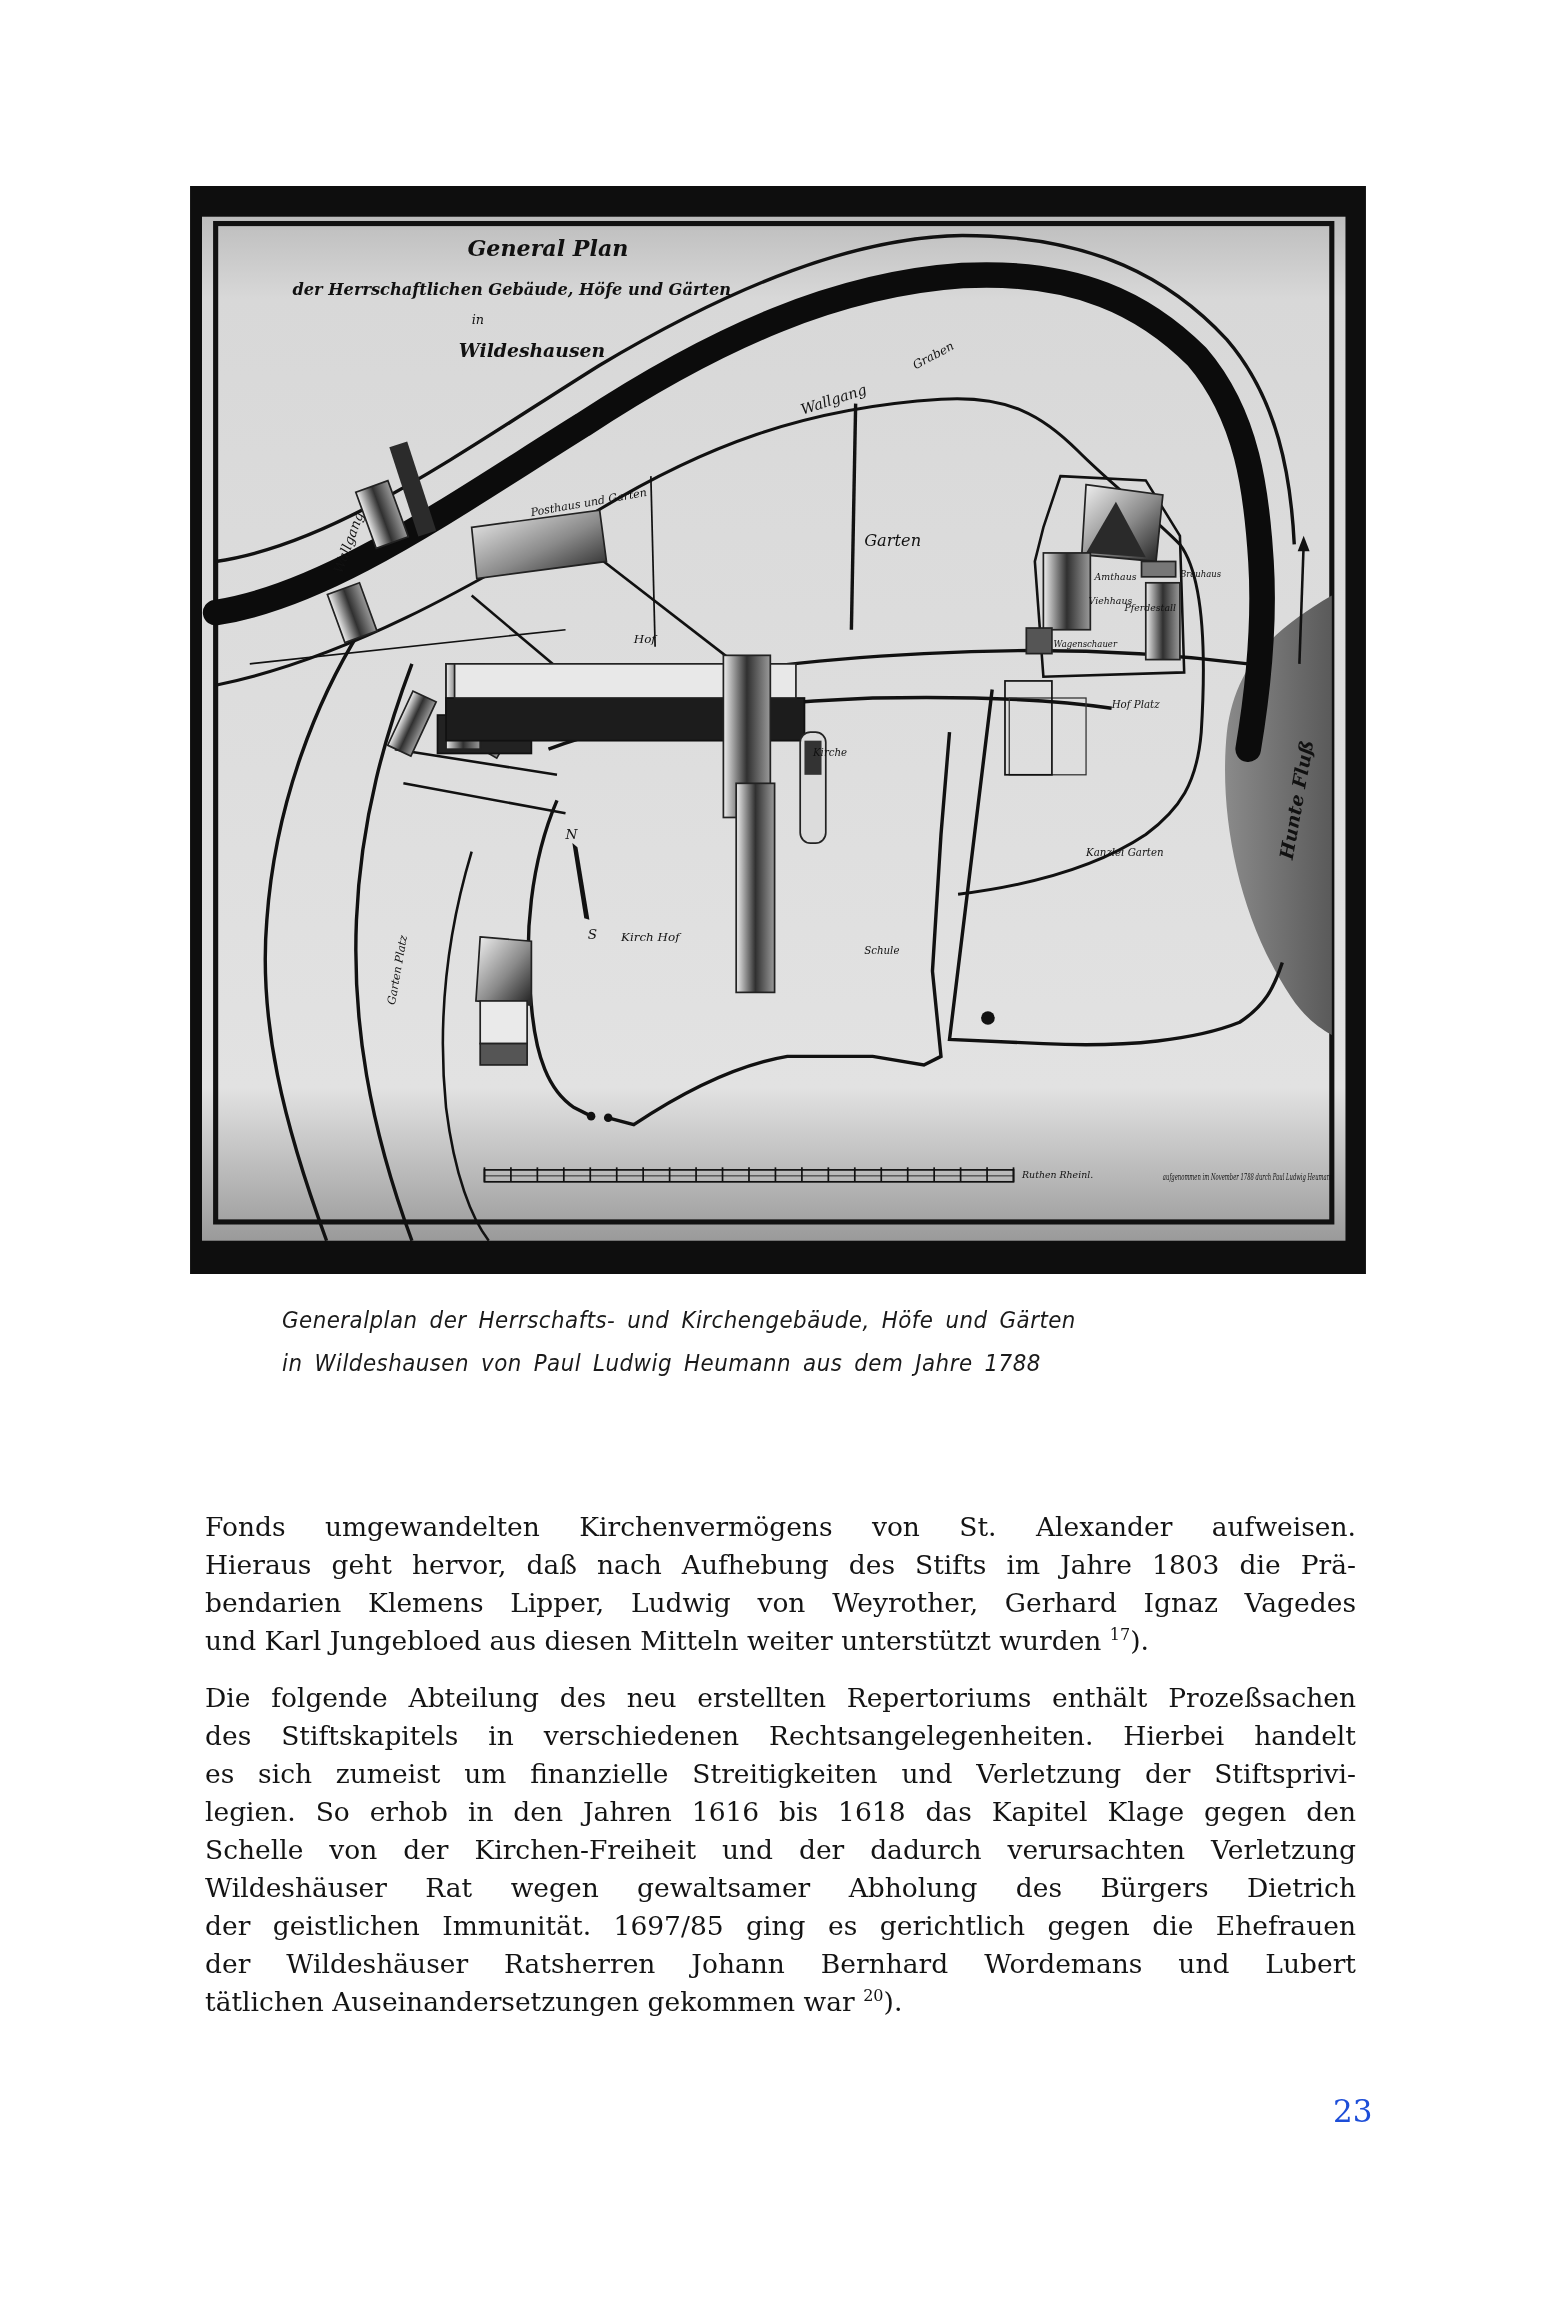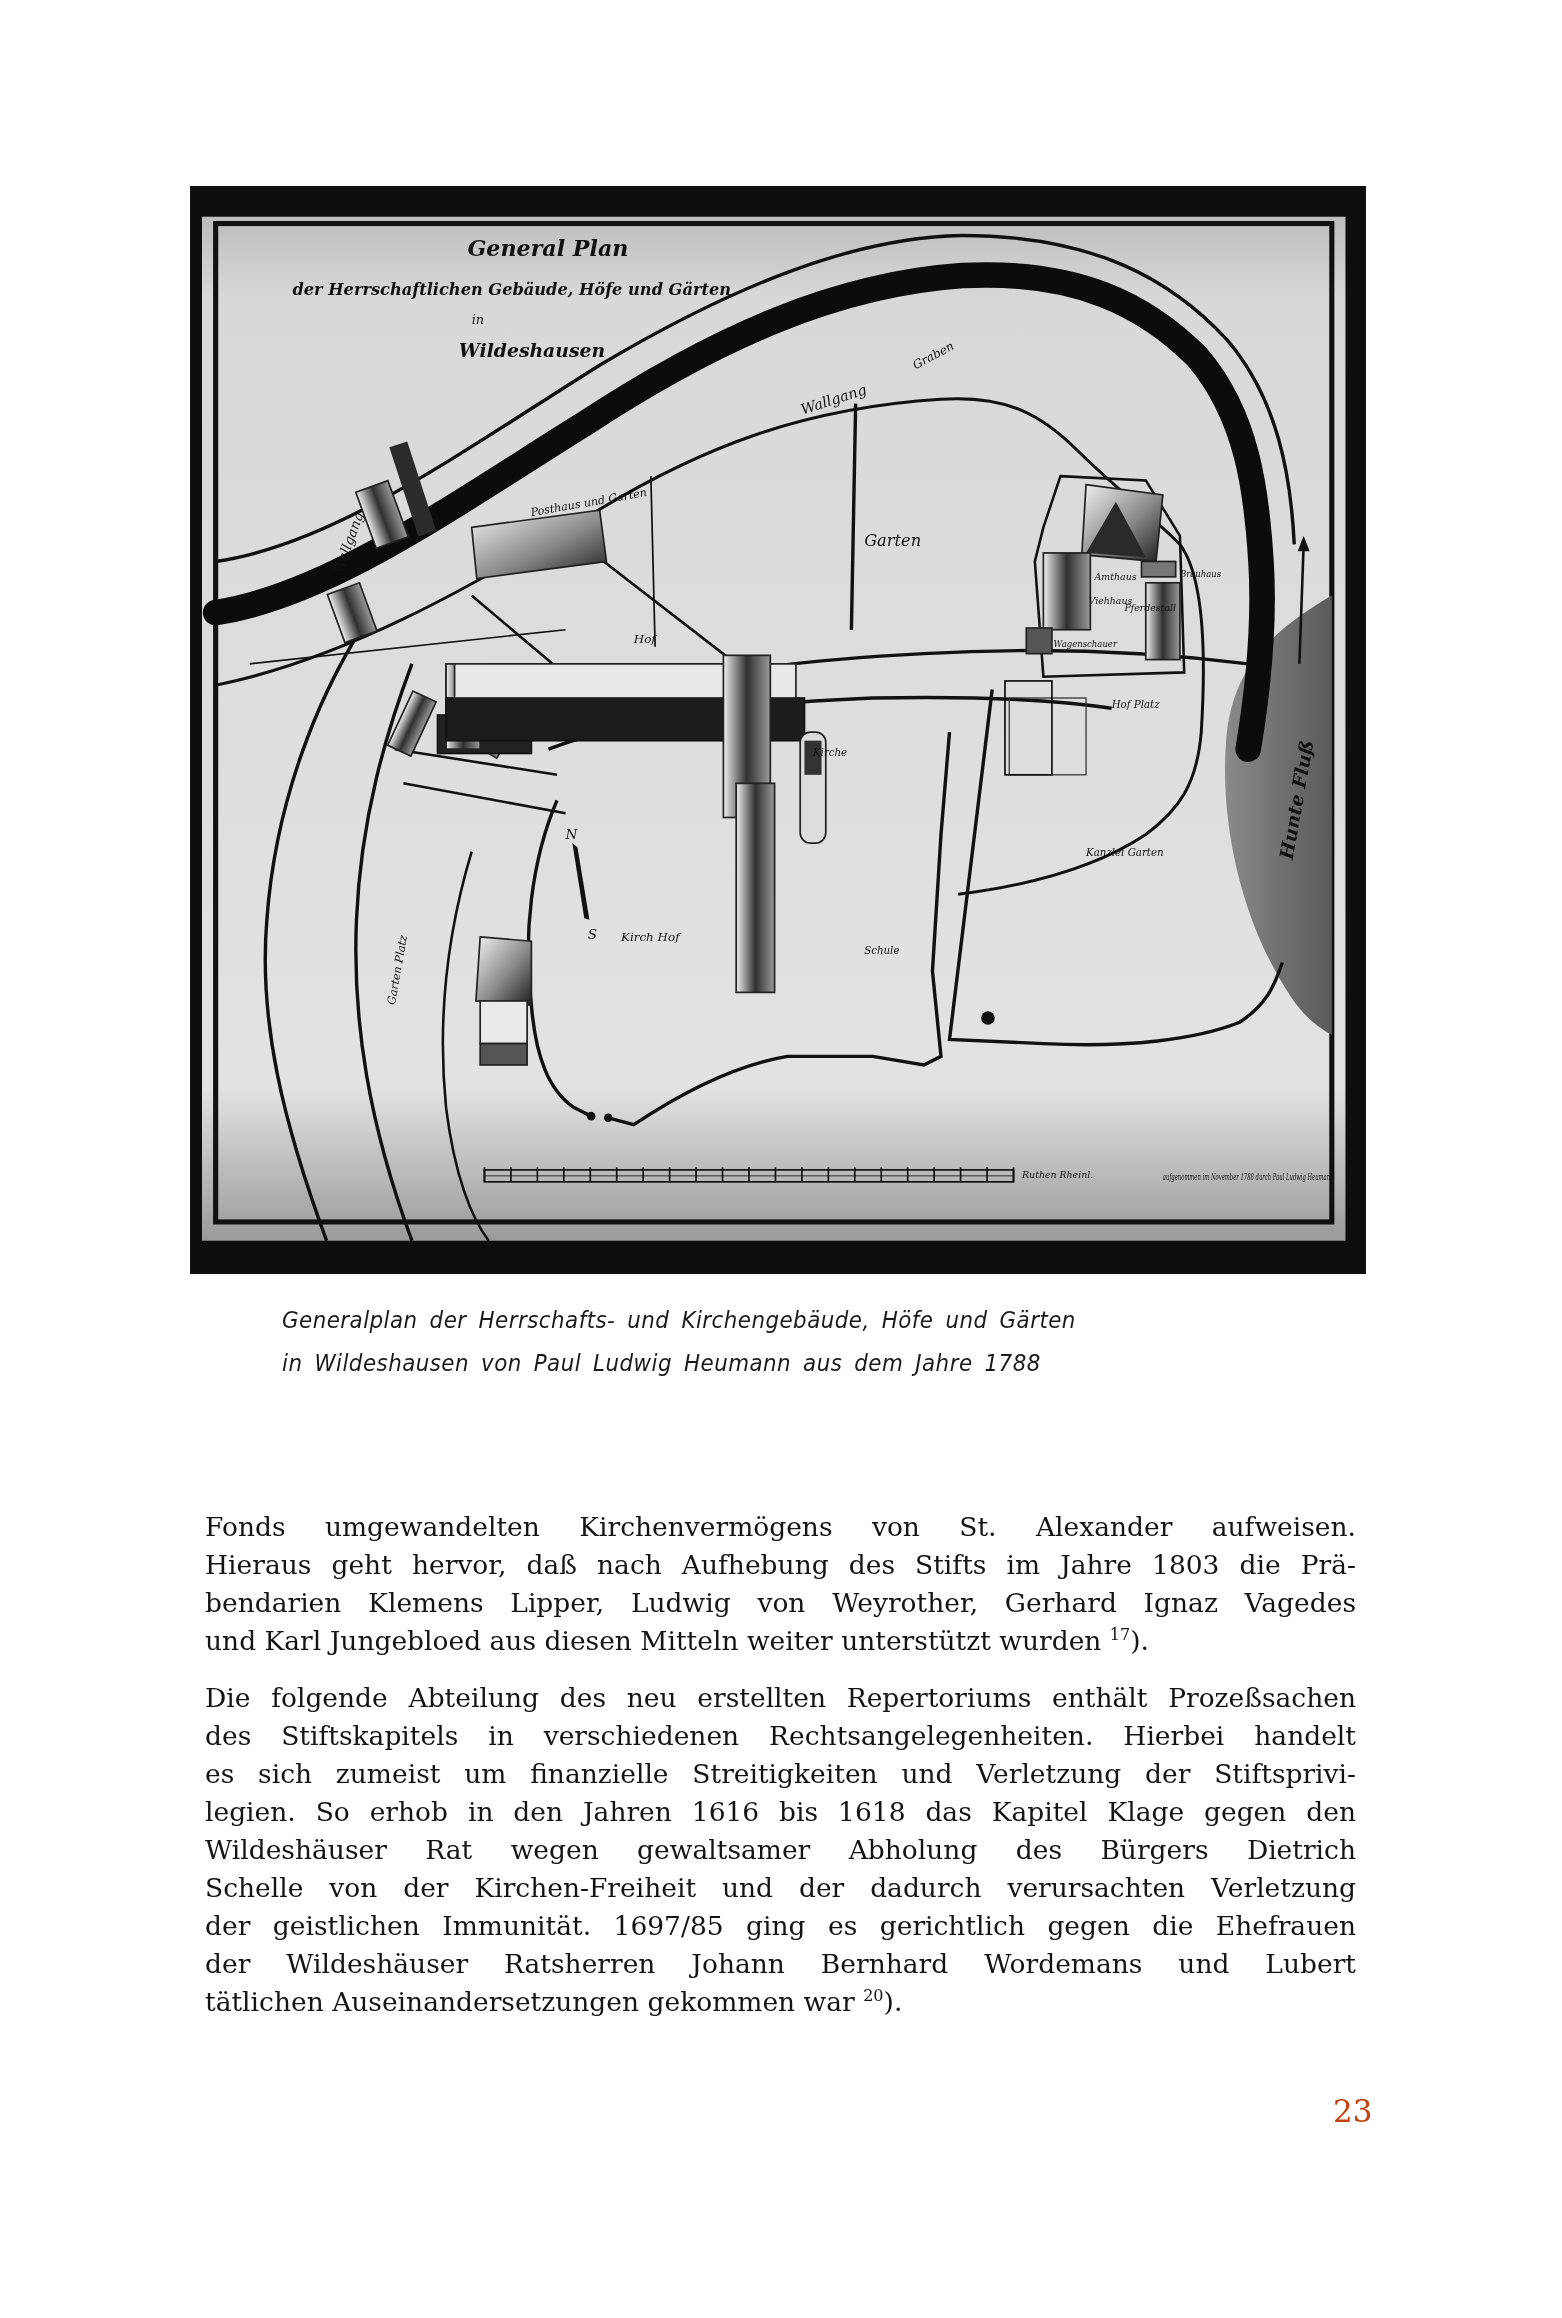--- a/index.html
+++ b/index.html
@@ -22,21 +22,21 @@
   #body-text { position: absolute; left: 193px; top: 1496px; width: 1175px;
                font-size: 26.5px; line-height: 38px; color: #141414; }
   .para { margin: 12px; }
   .line { display: block; text-align: justify; text-align-last: justify; white-space: nowrap;
           height: 38px; overflow: visible; }
   .line.last { text-align-last: left; }
   #para-2 { margin-top: 19px; }
   sup.fn { font-size: 16px; vertical-align: 10.2px; line-height: 0; }
 
   
-  #page-number { position: absolute; left: 1333px; top: 2093px; font-size: 31px; color: #c2410c; }
+  #page-number { position: absolute; left: 1333px; top: 2093px; font-size: 31px; color: #1d4ed8; }
 </style>
 </head>
 <body>
 
 <div id="figure">
   <svg id="map-svg" viewBox="0 0 1378 1275" xmlns="http://www.w3.org/2000/svg">
     <defs>
       <linearGradient id="paperGrad" x1="0" y1="0" x2="0" y2="1">
         <stop offset="0" stop-color="#bdbdbd"></stop>
         <stop offset="0.08" stop-color="#d8d8d8"></stop>
@@ -211,22 +211,22 @@
     <span class="line">Fonds umgewandelten Kirchenvermögens von St. Alexander aufweisen.</span>
     <span class="line">Hieraus geht hervor, daß nach Aufhebung des Stifts im Jahre 1803 die Prä-</span>
     <span class="line">bendarien Klemens Lipper, Ludwig von Weyrother, Gerhard Ignaz Vagedes</span>
     <span class="line last"><span>und Karl Jungebloed aus diesen Mitteln weiter unterstützt wurden</span> <sup class="fn">17</sup><span>).</span></span>
   </div>
   <div class="para" id="para-2">
     <span class="line">Die folgende Abteilung des neu erstellten Repertoriums enthält Prozeßsachen</span>
     <span class="line">des Stiftskapitels in verschiedenen Rechtsangelegenheiten. Hierbei handelt</span>
     <span class="line">es sich zumeist um finanzielle Streitigkeiten und Verletzung der Stiftsprivi-</span>
     <span class="line">legien. So erhob in den Jahren 1616 bis 1618 das Kapitel Klage gegen den</span>
+    <span class="line">Schelle von der Kirchen-Freiheit und der dadurch verursachten Verletzung</span>
     <span class="line">Wildeshäuser Rat wegen gewaltsamer Abholung des Bürgers Dietrich</span>
-    <span class="line">Schelle von der Kirchen-Freiheit und der dadurch verursachten Verletzung</span>
     <span class="line">der geistlichen Immunität. 1697/85 ging es gerichtlich gegen die Ehefrauen</span>
     <span class="line">der Wildeshäuser Ratsherren Johann Bernhard Wordemans und Lubert</span>
     <span class="line last"><span>tätlichen Auseinandersetzungen gekommen war</span> <sup class="fn">20</sup><span>).</span></span>
   </div>
 </div>
 
 <div id="page-number">23</div>
 
 
 </body></html>

